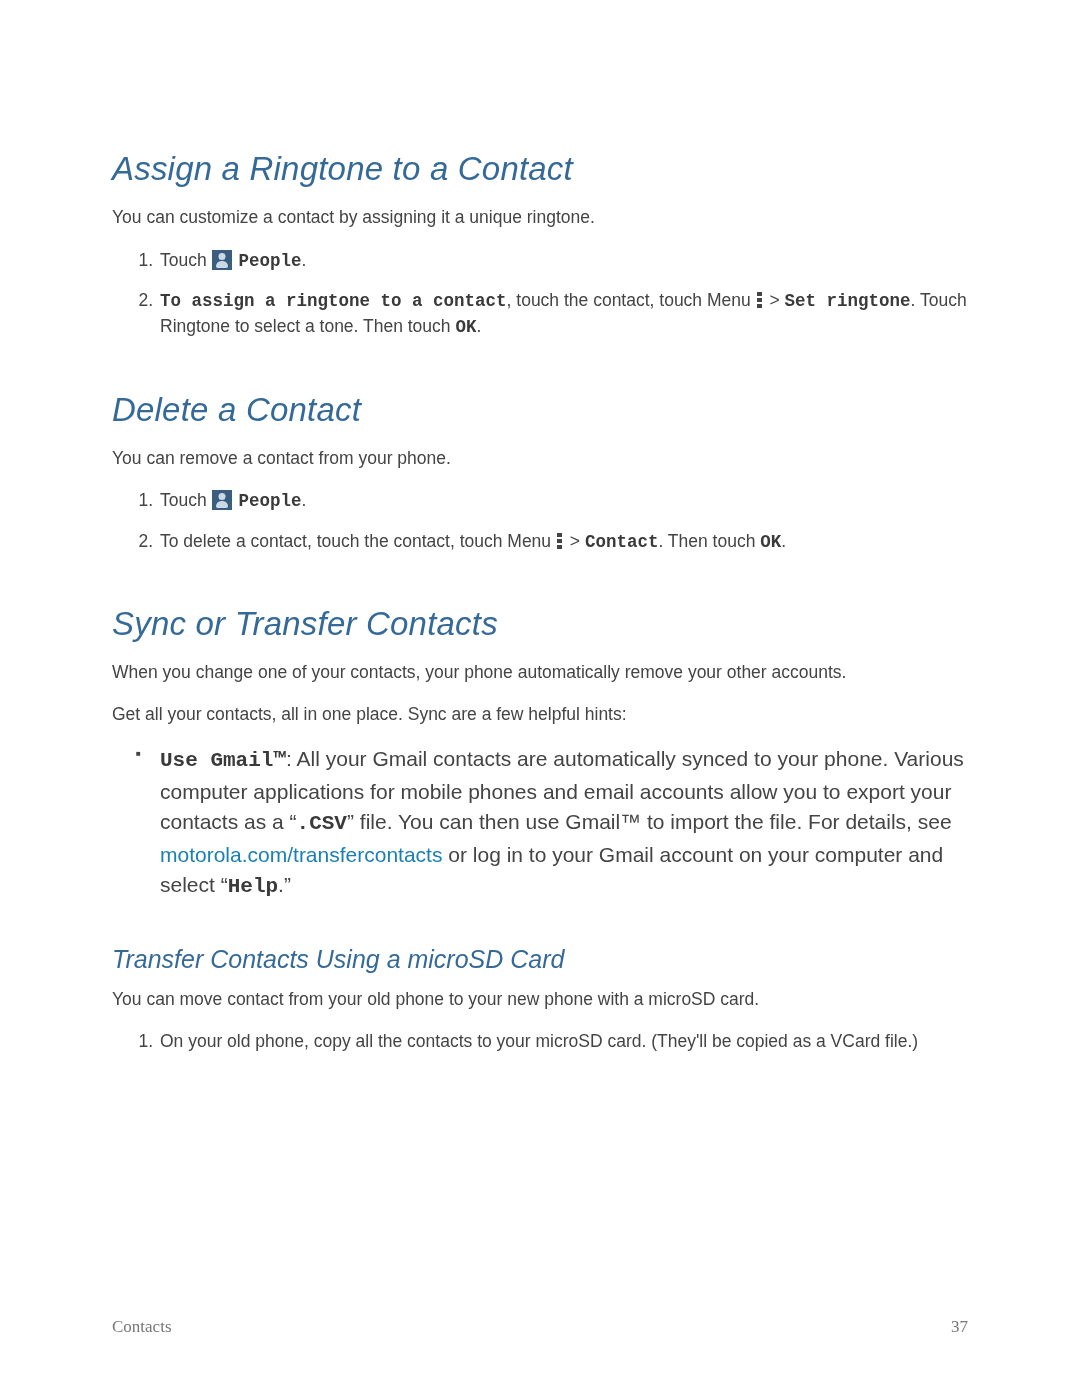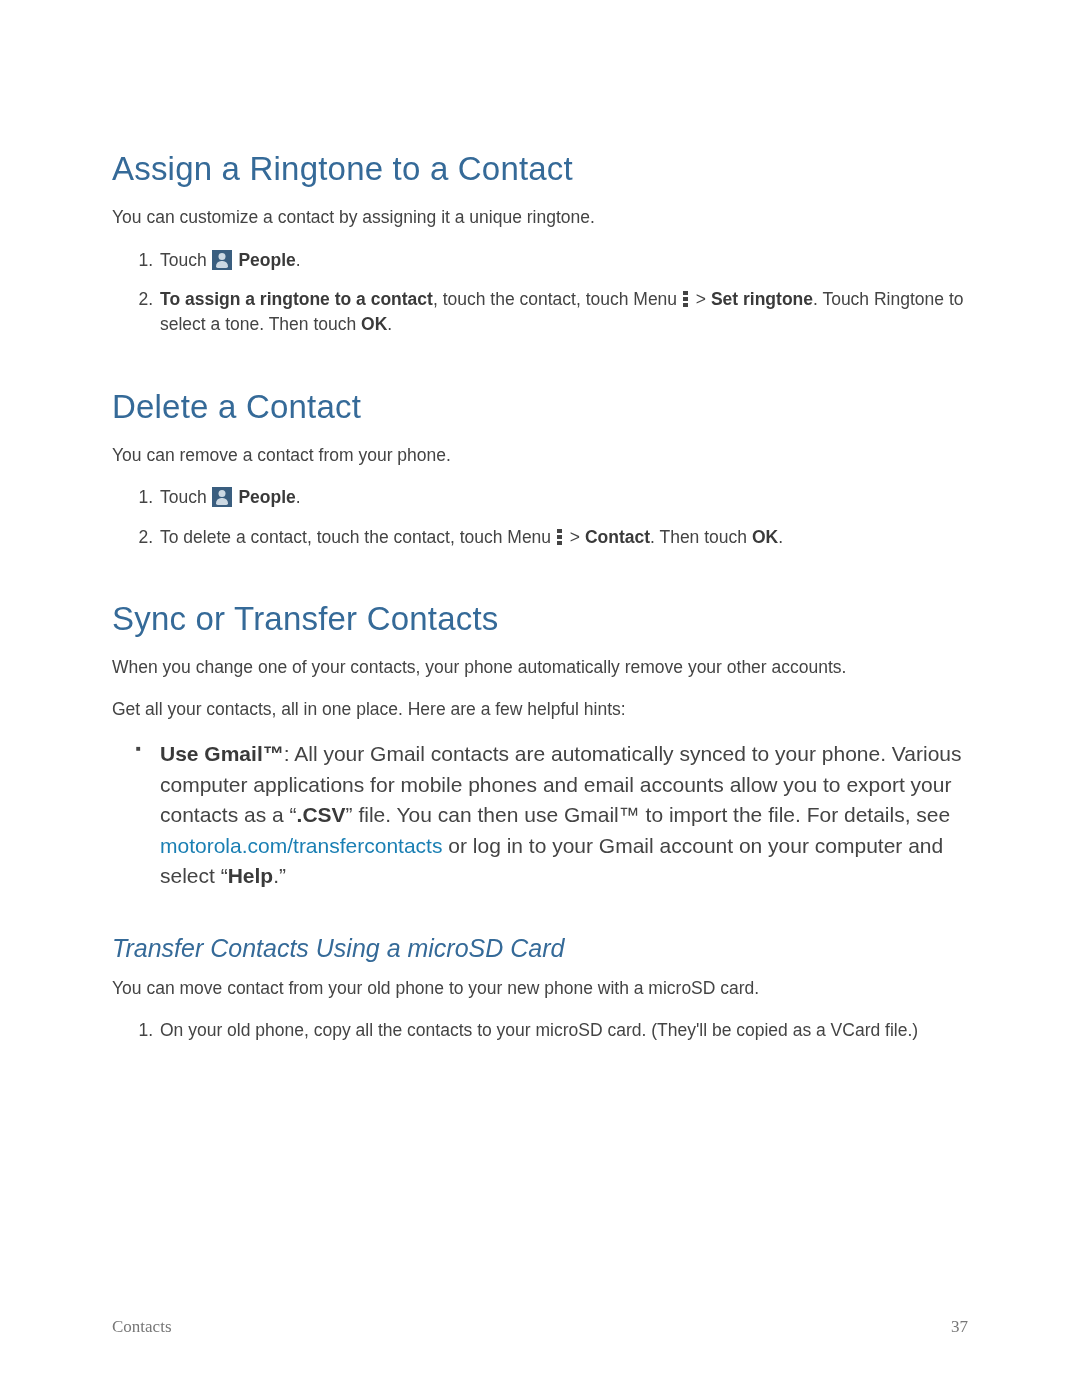--- a/index.html
+++ b/index.html
@@ -7,20 +7,21 @@
       width: 1080px;
       height: 1397px;
       background: #fff;
       font-family: Arial, Helvetica, sans-serif;
       color: #444;
       position: relative;
       padding: 150px 112px 0 112px;
     }
     h2.section-heading {
       font-family: Arial, Helvetica, sans-serif;
+      font-style: italic;
       font-weight: 400;
       font-size: 33px;
       color: #356a98;
       margin-top: 50px;
       margin-bottom: 18px;
       letter-spacing: 0.2px;
     }
     h2.section-heading.first { margin-top: 0; }
     h3.subheading {
       font-family: Arial, Helvetica, sans-serif;
@@ -63,21 +64,21 @@
       padding-left: 2px;
     }
     ul.square-list > li::before {
       content: "■";
       position: absolute;
       left: -22px;
       top: 4px;
       font-size: 8px;
       color: #444;
     }
-    .bold { font-weight: 700; color: #3a3a3a; }
+    .bold { font-weight: 700; color: #3a3a3a; font-family: Liberation Mono, monospace; }
     .link { color: #1a7fb3; }
     .people-icon {
       display: inline-block;
       width: 20px;
       height: 20px;
       background: #3a5e7f;
       vertical-align: -4px;
       position: relative;
       margin: 0 2px 0 0;
     }
@@ -149,21 +150,21 @@
     <span>Touch </span><span class="people-icon"></span>
     <span class="bold">People</span><span>.</span>
   </li>
   <li>
     <span>To delete a contact, touch the contact, touch Menu </span><span class="menu-icon"></span><span> &gt; </span><span class="bold">Contact</span><span>. Then touch </span><span class="bold">OK</span><span>.</span>
   </li>
 </ol>
 
 <h2 class="section-heading">Sync or Transfer Contacts</h2>
 <p class="body-text">When you change one of your contacts, your phone automatically remove your other accounts.</p>
-<p class="body-text">Get all your contacts, all in one place. Here are a few helpful hints:</p>
+<p class="body-text">Get all your contacts, all in one place. Sync are a few helpful hints:</p>
 <ul class="square-list">
   <li>
     <span class="bold">Use Gmail™</span><span>: All your Gmail contacts are automatically synced to your phone. Various computer applications for mobile phones and email accounts allow you to export your contacts as a “</span><span class="bold">.CSV</span><span>” file. You can then use Gmail™ to import the file. For details, see </span><span class="link">motorola.com/transfercontacts</span><span> or log in to your Gmail account on your computer and select “</span><span class="bold">Help</span><span>.”</span>
   </li>
 </ul>
 
 <h3 class="subheading">Transfer Contacts Using a microSD Card</h3>
 <p class="body-text">You can move contact from your old phone to your new phone with a microSD card.</p>
 <ol class="num-list">
   <li>On your old phone, copy all the contacts to your microSD card. (They'll be copied as a VCard file.)</li>

